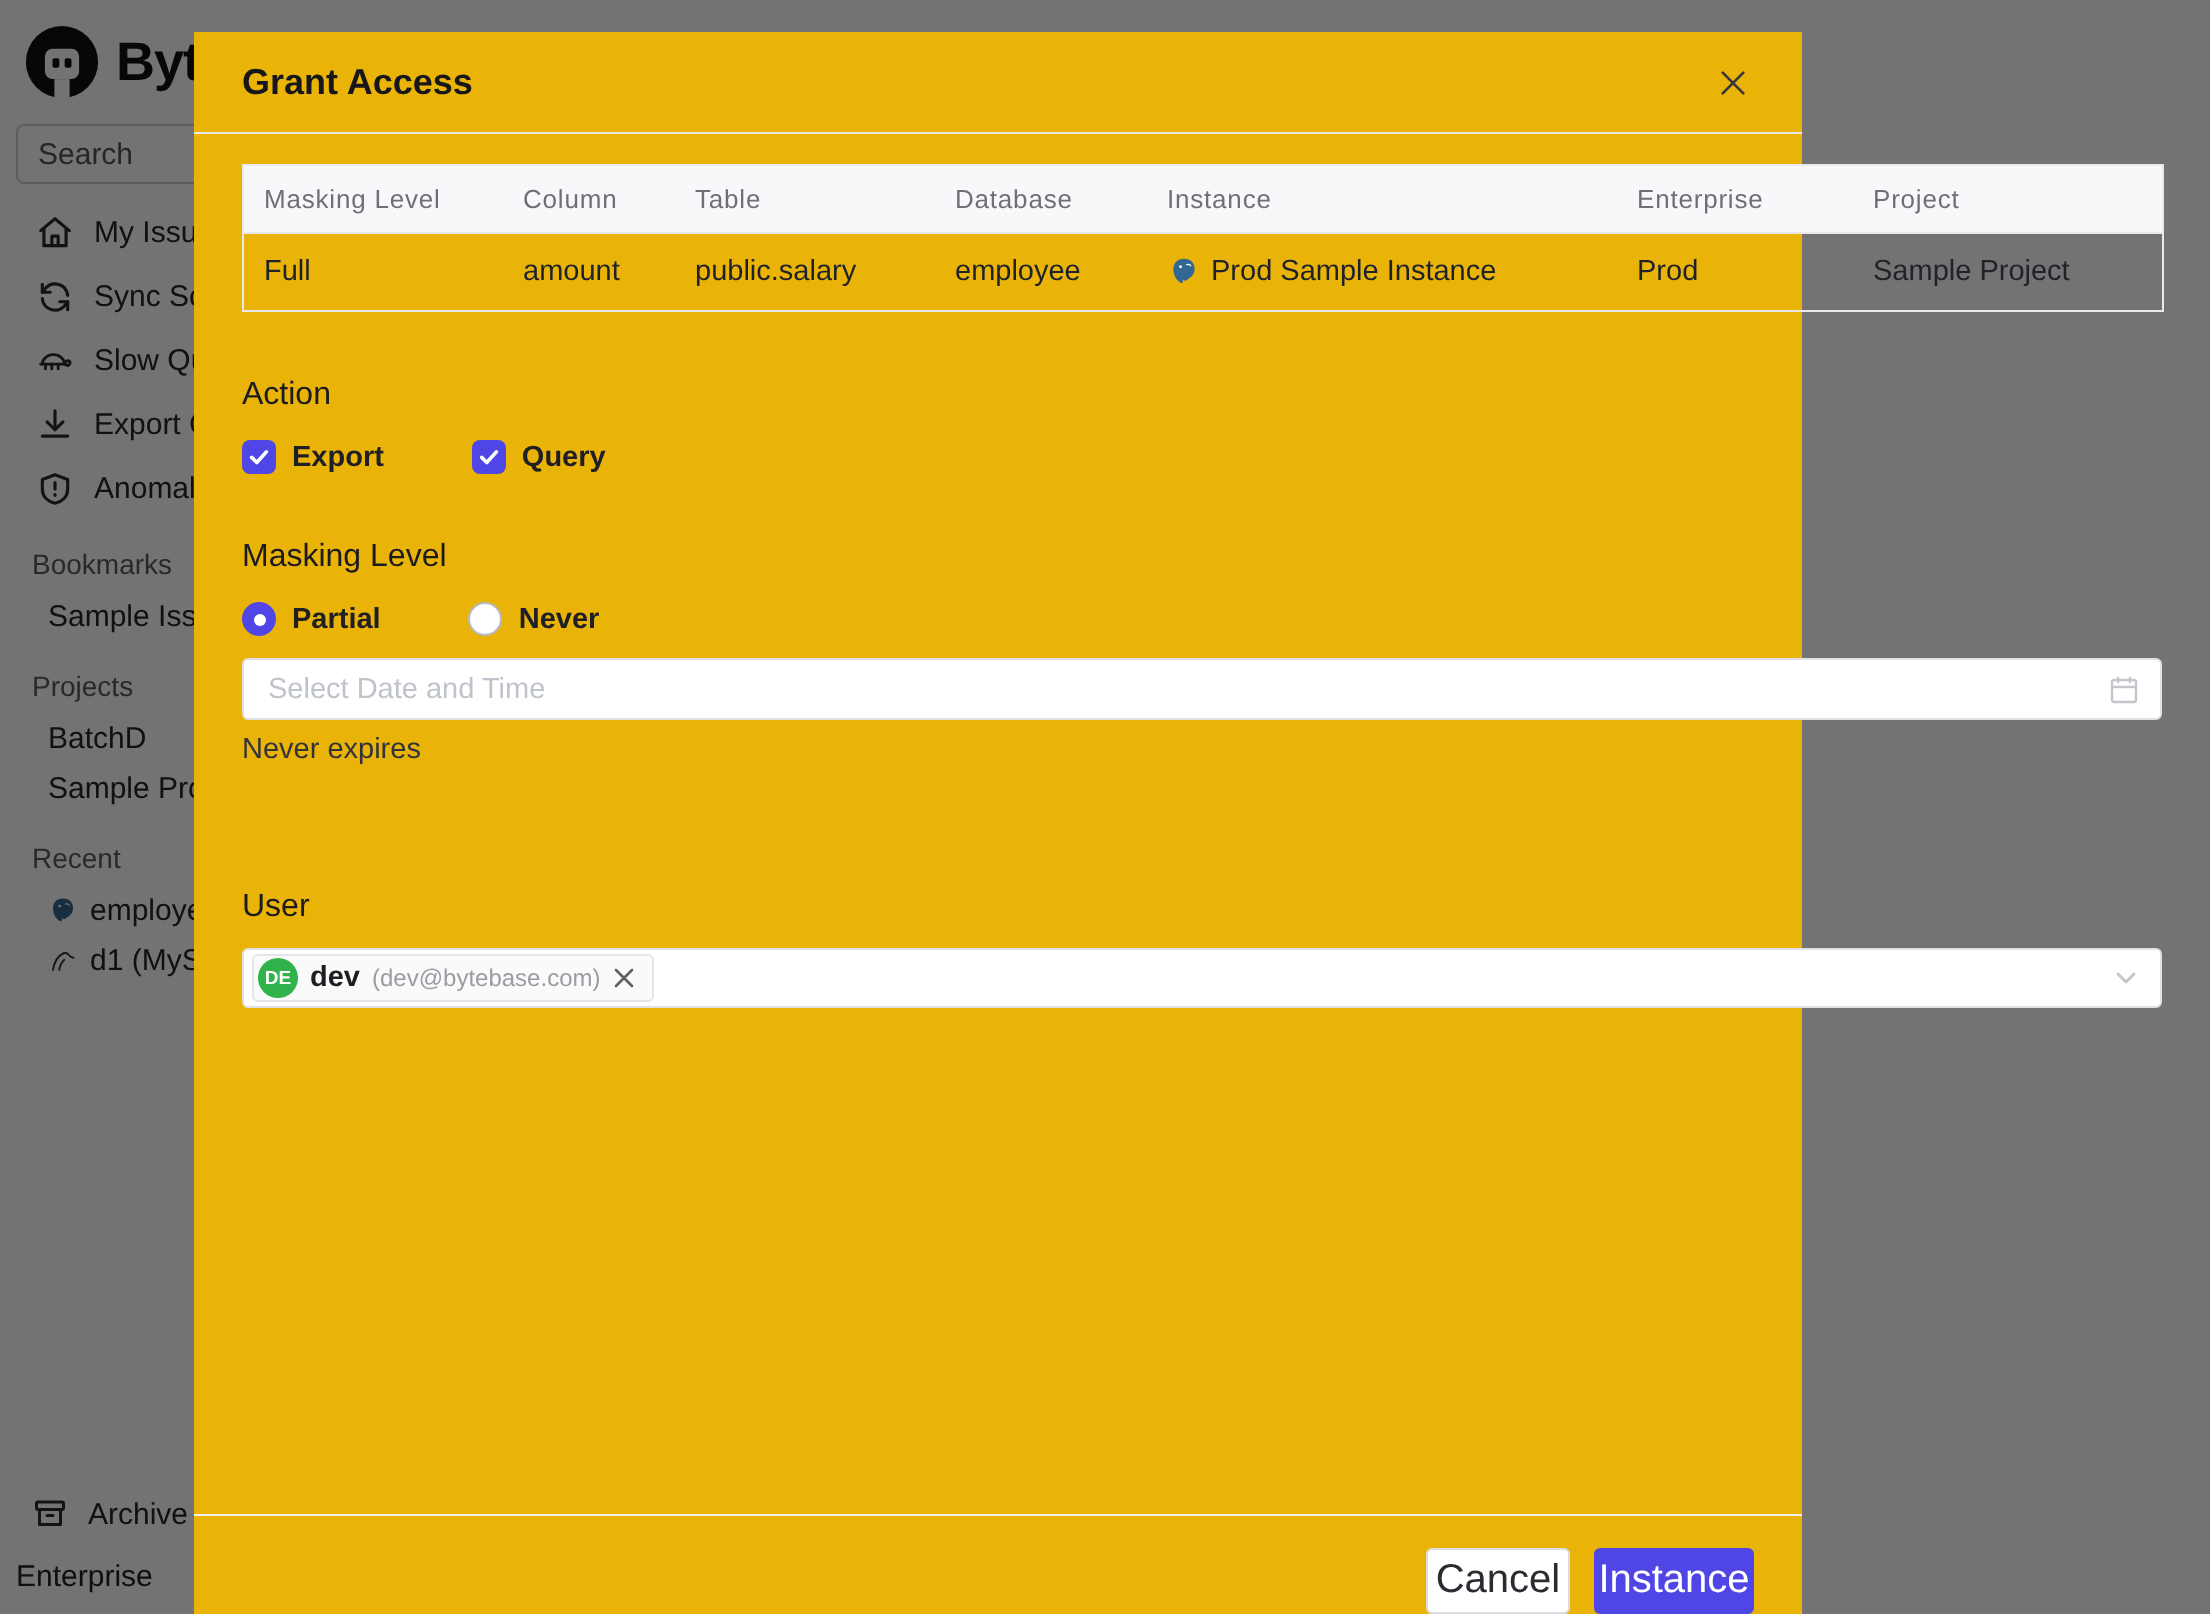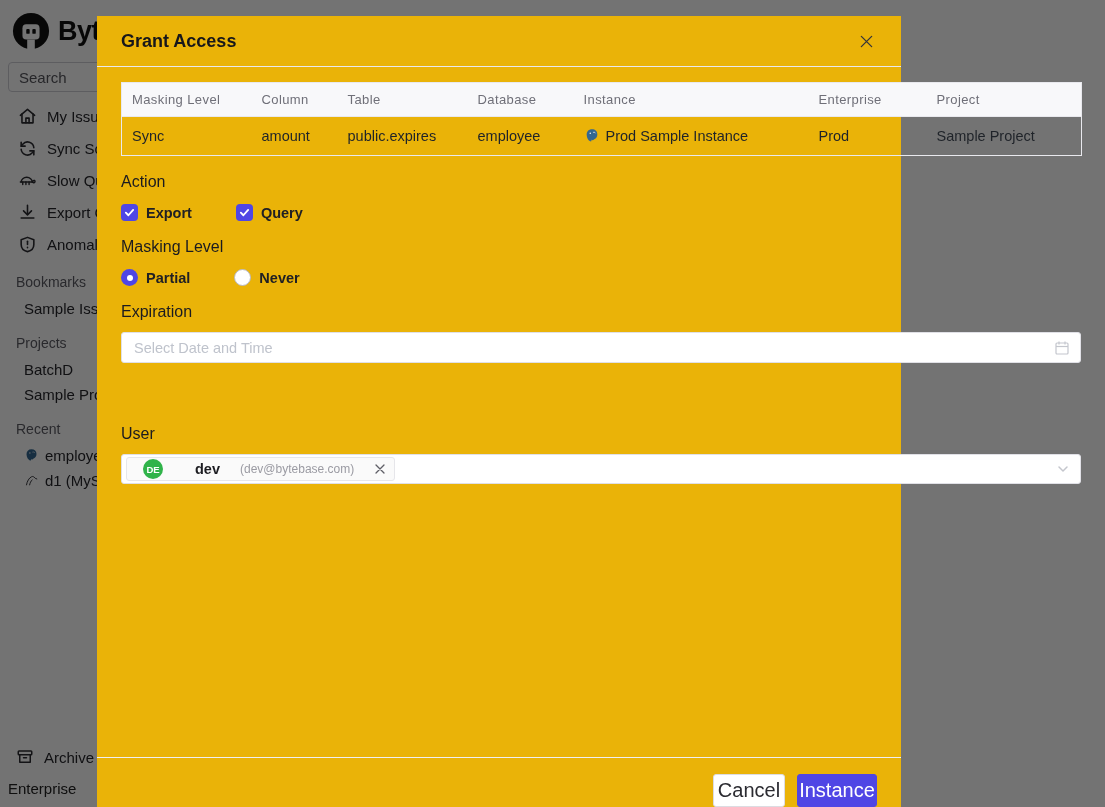--- a/index.html
+++ b/index.html
@@ -51,21 +51,21 @@
   table.grant-table col.c0{width:130px} table.grant-table col.c1{width:86px}
   table.grant-table col.c2{width:130px} table.grant-table col.c3{width:106px}
   table.grant-table col.c4{width:235px} table.grant-table col.c5{width:118px}
   table.grant-table col.c6{width:155px}
   table.grant-table th { background:#f8f8fa; font-weight:400; font-size:13px; color:#6f6f78;
      text-align:left; padding:9px 10px; letter-spacing:0.4px; border-bottom:1px solid #e9e9ee; }
   table.grant-table td { font-size:14.5px; color:#1f2329; padding:11px 10px; }
   .instance-cell { display:flex; align-items:center; gap:6px; }
   .instance-cell svg { width:16px; height:16px; flex:0 0 auto; }
 
-  .section-label { font-size:16px; color:#1b1b20; margin-top:17px; }
+  .section-label { font-size:16px; color:#1b1b20; margin-top:33px; }
   .opt-row { display:flex; align-items:center; gap:12px; margin-top:13px; }
   .opt { display:flex; align-items:center; gap:8px; margin-right:32px; cursor:pointer; }
   .opt-label { font-size:14.5px; font-weight:700; color:#202024; }
   .checkbox { width:17px; height:17px; border-radius:4px; background:var(--accent);
      display:flex; align-items:center; justify-content:center; }
   .checkbox svg { width:11px; height:11px; }
   .radio { width:17px; height:17px; border-radius:50%; position:relative; }
   .radio.on { background:var(--accent); }
   .radio.on::after { content:""; position:absolute; left:50%; top:50%; width:6px; height:6px;
      margin:-3px 0 0 -3px; border-radius:50%; background:#fff; }
@@ -74,25 +74,25 @@
   .date-input { margin-top:11px; width:960px; height:31px; border:1px solid #e0e0e6; border-radius:3px;
      display:flex; align-items:center; justify-content:space-between; padding:0 10px 0 12px;
      background:#fff; cursor:text; }
   .date-placeholder { font-size:14.5px; color:#bfc3cc; }
   .date-input svg { width:16px; height:16px; color:#c4c6cd; }
   .note { margin-top:7px; font-size:14.5px; color:#33333a; }
 
   .user-select { margin-top:11px; width:960px; height:30px; border:1px solid #e0e0e6; border-radius:3px;
      display:flex; align-items:center; justify-content:space-between; padding:0 10px 0 4px;
      background:#fff; cursor:pointer; }
-  .user-tag { display:flex; align-items:center; gap:20px; height:24px; background:#fafafa;
-     border:1px solid #e6e6ea; border-radius:3px; padding:0 8px 0 16px; }
+  .user-tag { display:flex; align-items:center; gap:6px; height:24px; background:#fafafa;
+     border:1px solid #e6e6ea; border-radius:3px; padding:0 8px 0 2px; }
   .avatar { width:20px; height:20px; border-radius:50%; background:var(--avatar-green); color:#fff;
      font-size:9.5px; font-weight:700; display:flex; align-items:center; justify-content:center; }
-  .user-name { font-size:14.5px; font-weight:700; color:#1d1d22;margin-left:12px; }
+  .user-name { font-size:14.5px; font-weight:700; color:#1d1d22; }
   .user-email { font-size:12px; color:#9b9ba3; }
   .tag-close { color:#5f5f66; font-size:14px; cursor:pointer; display:flex; }
   .tag-close svg { width:12px; height:12px; }
   .select-arrow { color:#c4c6cd; display:flex; }
   .select-arrow svg { width:14px; height:14px; }
 
   .modal-footer { flex:0 0 auto; height:66px; border-top:1px solid #efeff3;
      display:flex; align-items:center; justify-content:flex-end; gap:12px; padding:0 24px; }
   .btn { height:33px; border-radius:3px; font-size:20px; font-family:inherit; cursor:pointer;
      display:flex; align-items:center; justify-content:center; }
@@ -238,23 +238,23 @@
             <th>Column</th>
             <th>Table</th>
             <th>Database</th>
             <th>Instance</th>
             <th>Enterprise</th>
             <th>Project</th>
           </tr>
         </thead>
         <tbody>
           <tr>
-            <td>Sync</td>
+            <td>Full</td>
             <td>amount</td>
-            <td>public.expires</td>
+            <td>public.salary</td>
             <td>employee</td>
             <td>
               <span class="instance-cell">
                 <svg viewBox="0 0 24 24">
                   <path fill="#336791" d="M12 2C7 2 4 5.2 4 10c0 4.6 2.6 8.6 5.4 10 .9.5 1.8 0 1.8-1v-1.6c.3.6 1 1 1.8 1 .9 0 1.6-.5 1.8-1.2C17.8 16 20 13.4 20 9.6 20 5 16.8 2 12 2z"></path>
                   <circle cx="9.4" cy="8" r="1.1" fill="#fff"></circle>
                   <path d="M14 6.5c1.4-.4 2.6 0 3 .8" stroke="#fff" stroke-width="1" fill="none" stroke-linecap="round"></path>
                 </svg>
                 <span>Prod Sample Instance</span>
               </span>
@@ -290,29 +290,29 @@
         <div class="opt">
           <span class="radio on"></span>
           <span class="opt-label">Partial</span>
         </div>
         <div class="opt">
           <span class="radio off"></span>
           <span class="opt-label">Never</span>
         </div>
       </div>
 
-      <div class="section-label">Expiration</div>
       <div class="date-input">
         <span class="date-placeholder">Select Date and Time</span>
         <svg viewBox="0 0 16 16" fill="none" stroke="currentColor" stroke-width="1.2">
             <rect x="2" y="3" width="12" height="11" rx="1"></rect>
             <path d="M2 6.5h12"></path>
             <path d="M5 1.5v3M11 1.5v3"></path>
           </svg>
       </div>
+      <div class="note">Never expires</div>
 
       <div class="section-label" style="margin-top:62px">User</div>
       <div class="user-select">
         <span class="user-tag">
           <span class="avatar">DE</span>
           <span class="user-name">dev</span>
           <span class="user-email">(dev@bytebase.com)</span>
           <span class="tag-close">
             <svg viewBox="0 0 12 12" fill="none" stroke="currentColor" stroke-width="1.3" stroke-linecap="round">
                 <path d="M2 2l8 8M10 2l-8 8"></path>

